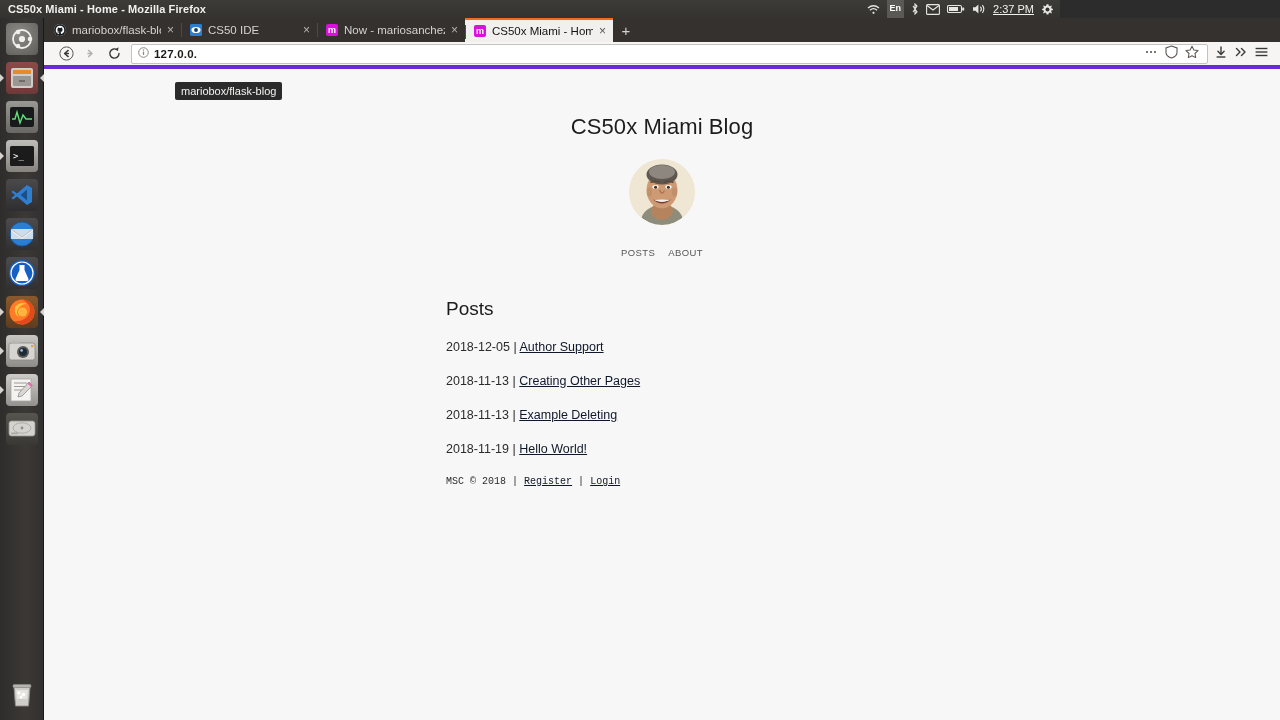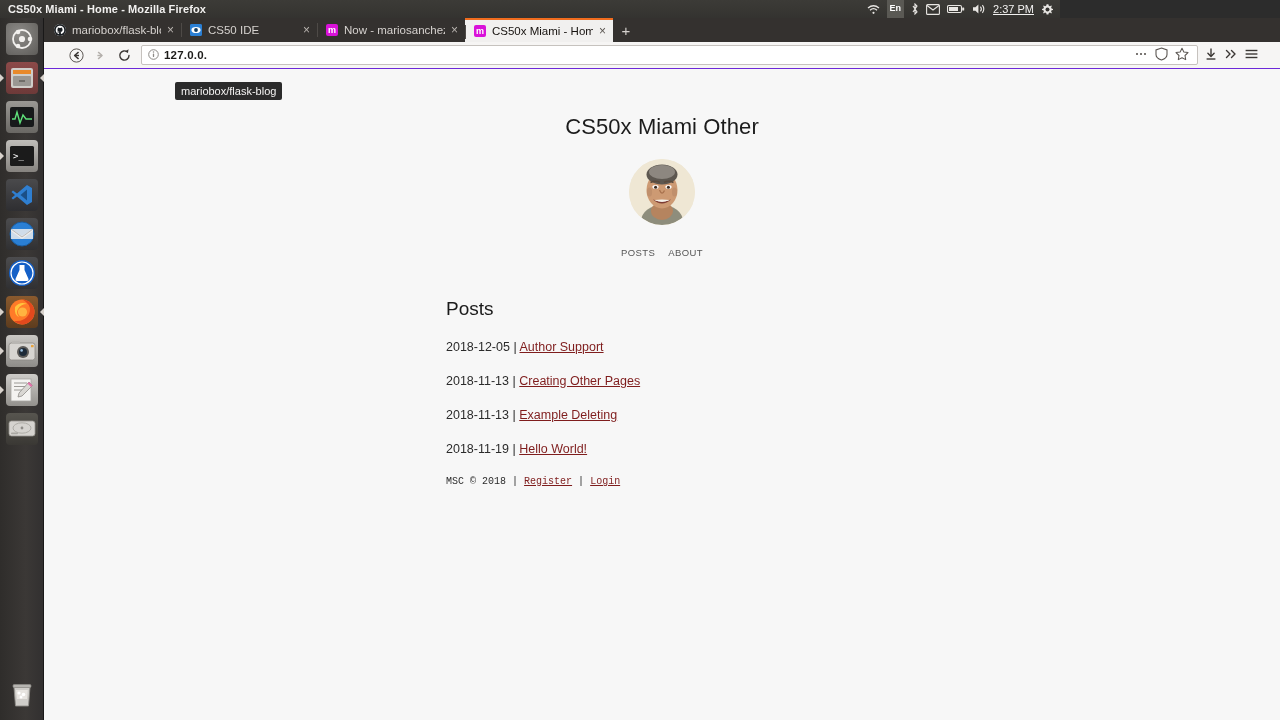--- a/index.html
+++ b/index.html
@@ -76,22 +76,22 @@
   .fav { width:12px; height:12px; flex:0 0 12px; border-radius:2px;
          display:flex; align-items:center; justify-content:center;
          font-size:9px; font-weight:bold; color:#fff; }
   .fav-gh { background:#fff; border-radius:50%; }
   .fav-ide { background:#2a7fd4; }
   .fav-m { background:#d911d9; }
   #newtab { width:26px; height:24px; display:flex; align-items:center; justify-content:center;
             color:#d6d2cf; font-size:15px; }
 
   #navbar {
-    height:27px; background:#f6f5f4; border-bottom:1px solid #6d28d9;
-    display:flex; align-items:center; padding:0 21px; gap:2px; position:relative;
+    height:27px; background:#f6f5f4; border-bottom:4px solid #6d28d9;
+    display:flex; align-items:center; padding:0 11px; gap:2px; position:relative;
   }
   .navbtn { width:22px; height:22px; display:flex; align-items:center; justify-content:center;
             color:#4b4744; font-size:13px; }
   .navbtn.dim { color:#b4b0ac; }
   #urlbar {
     flex:1; height:20px; margin:0 4px; background:#fff;
     border:1px solid #c6c2be; border-radius:2px;
     display:flex; align-items:center; gap:5px; padding:0 6px;
     font-size:11.5px; color:#1c1b19; position:relative; overflow:hidden;
   }
@@ -121,21 +121,21 @@
   #avatar svg { display:block; }
   #nav {
     display:flex; justify-content:center; gap:13px; margin-top:22px;
     font-size:9.5px; letter-spacing:.4px; color:#555;
   }
   #nav span { cursor:pointer; }
   #content { width:400px; margin:40px 0 0 402px; }
   #posts-head { font-size:19px; font-weight:normal; color:#1b1b1b; margin-bottom:20px; }
   .post-row { font-size:12.5px; color:#2b2b2b; margin-bottom:20px; white-space:nowrap; }
   .post-row .sep { color:#2b2b2b; }
-  .lnk { color:#7f1d1d; text-decoration:underline; cursor:pointer; }
+  .lnk { color:#0f172a; text-decoration:underline; cursor:pointer; }
   #footer { margin-top:19px; font-size:10px; color:#2b2b2b;font-family:Liberation Mono, monospace; }
 </style>
 </head>
 <body>
 
 <div id="screen">
 
   <div id="top-panel">
     <div id="win-title">CS50x Miami - Home - Mozilla Firefox</div>
     <div id="tray">
@@ -441,21 +441,21 @@
               <line x1="1.6" y1="10.5" x2="13.4" y2="10.5" stroke="#3b3734" stroke-width="1.4"></line>
             </svg>
         </span>
       </div>
 
       <div id="tooltip">mariobox/flask-blog</div>
     </div>
 
     <div id="page">
 
-      <h1 id="blog-title">CS50x Miami Other</h1>
+      <h1 id="blog-title">CS50x Miami Blog</h1>
 
       <div id="avatar">
         <svg width="66" height="66" viewBox="0 0 66 66">
           <defs>
               <clipPath id="cc">
                 <circle cx="33" cy="33" r="33"></circle>
               </clipPath>
             </defs>
           <g clip-path="url(#cc)">
             <rect width="66" height="66" fill="#efe7d4"></rect>

